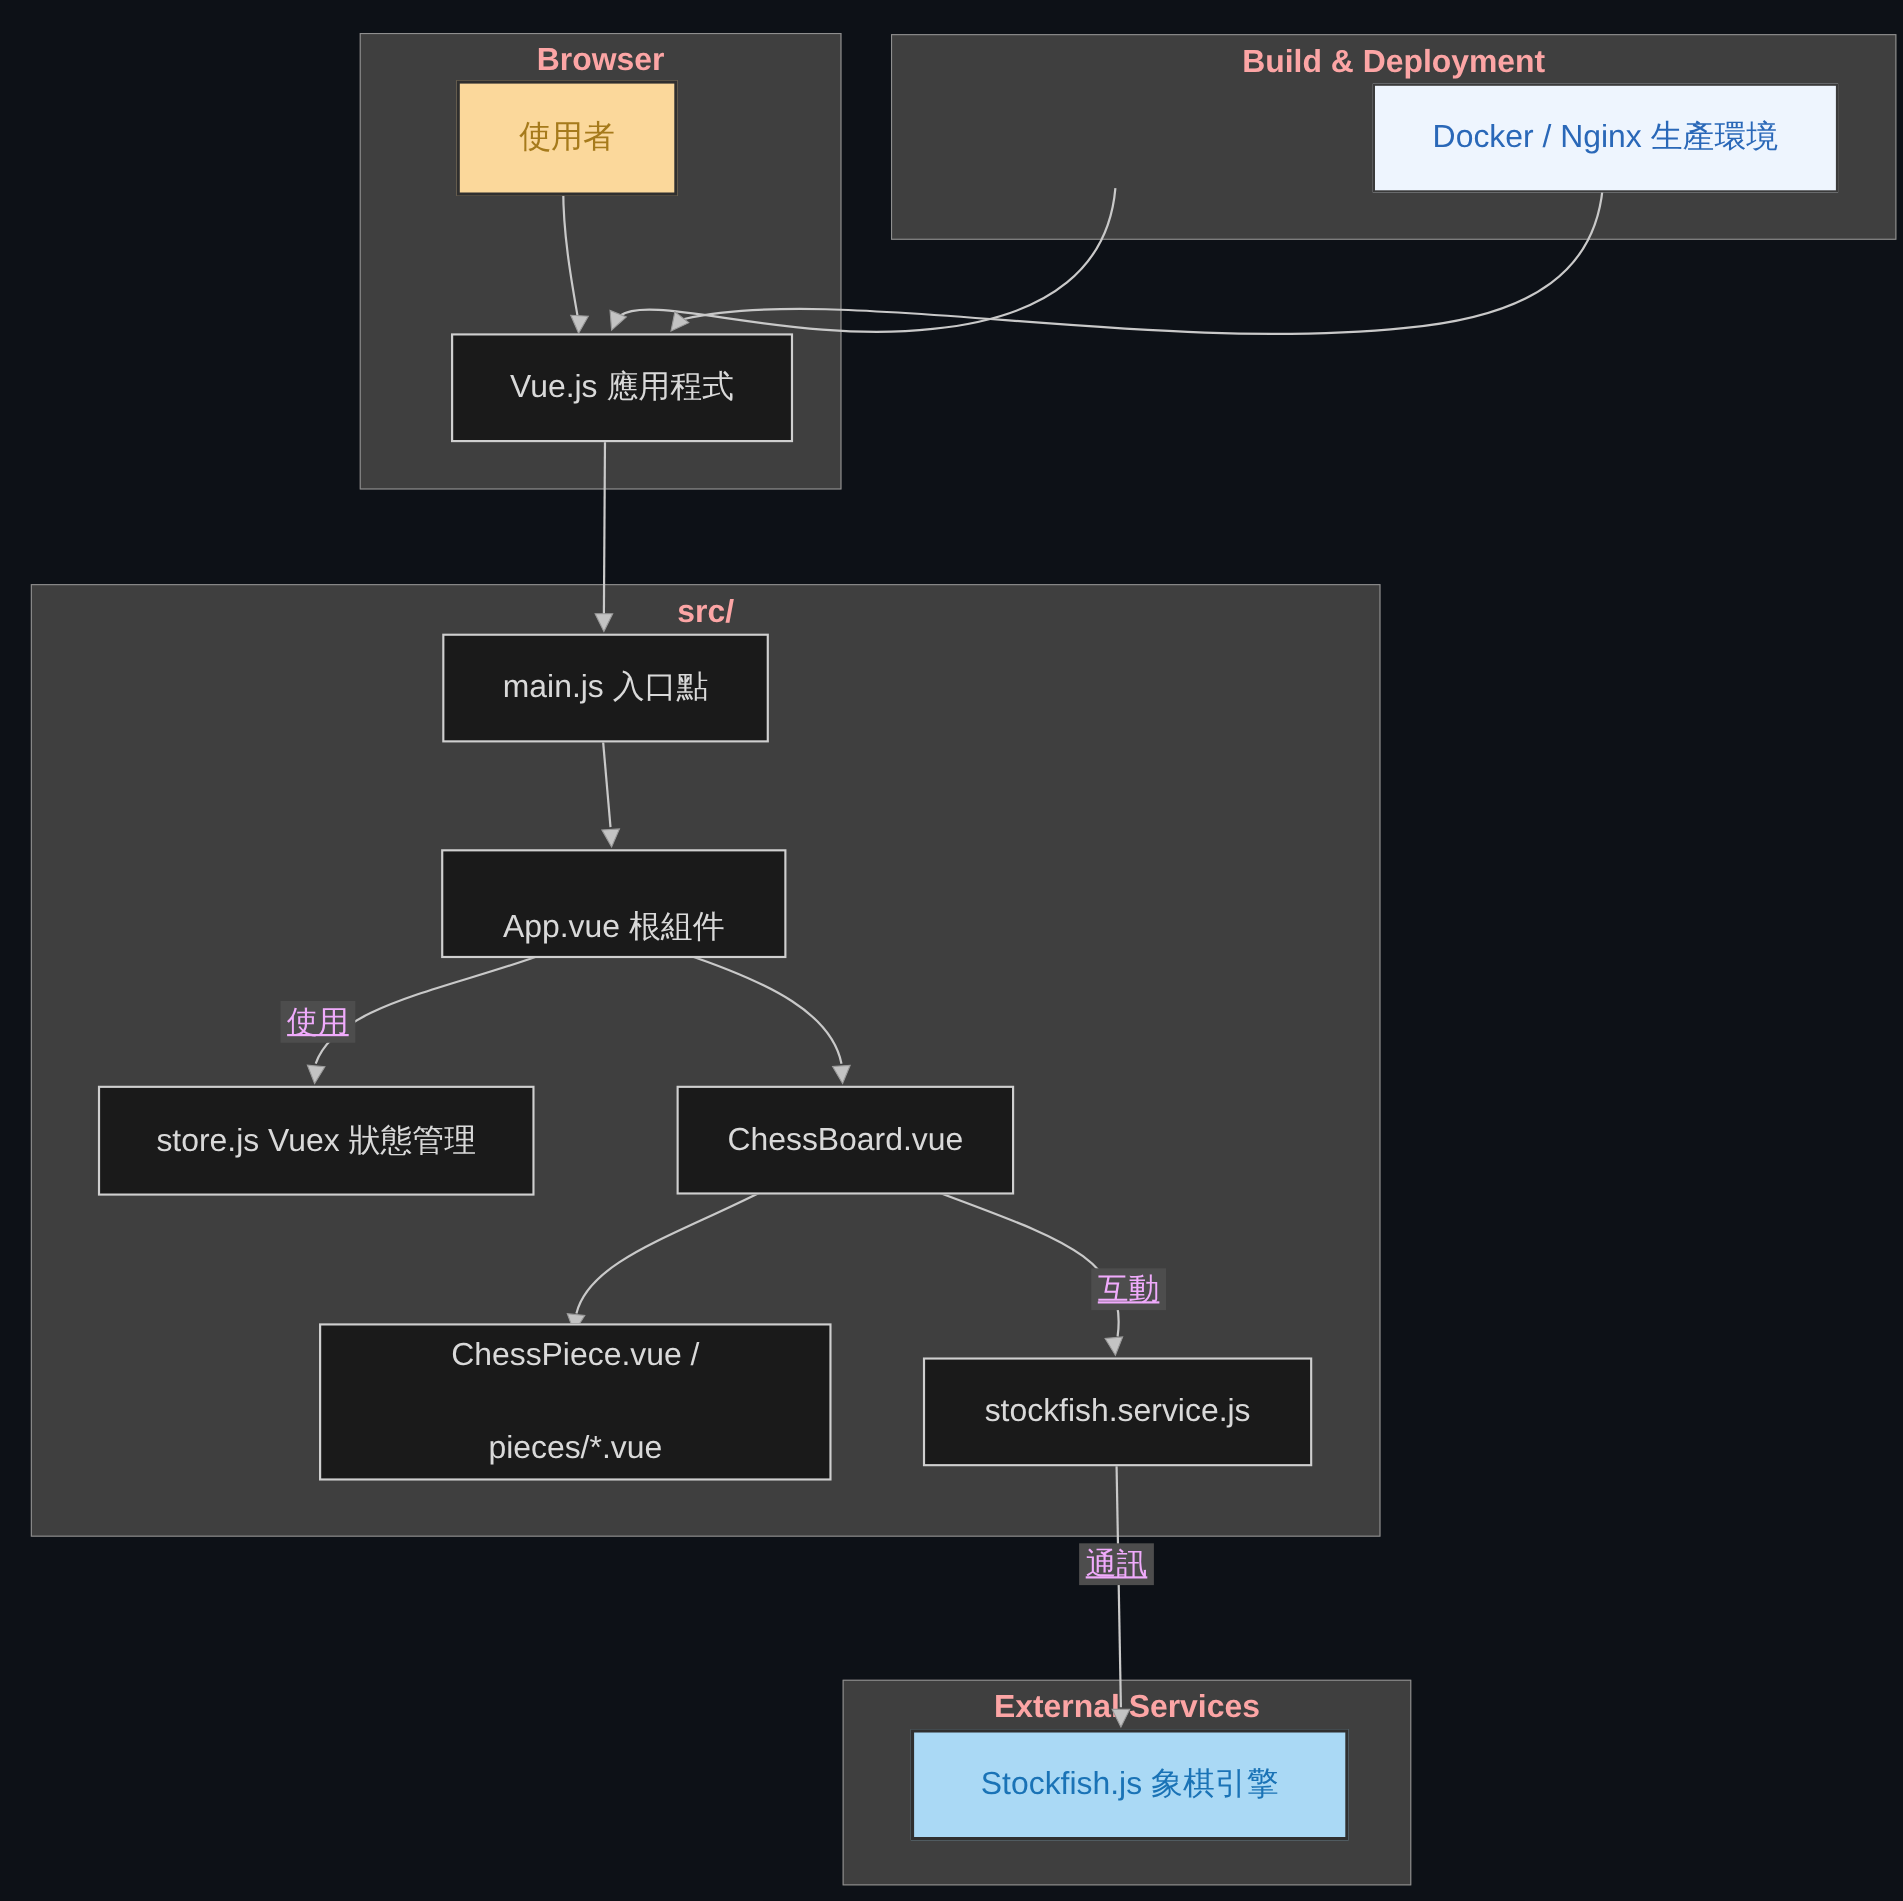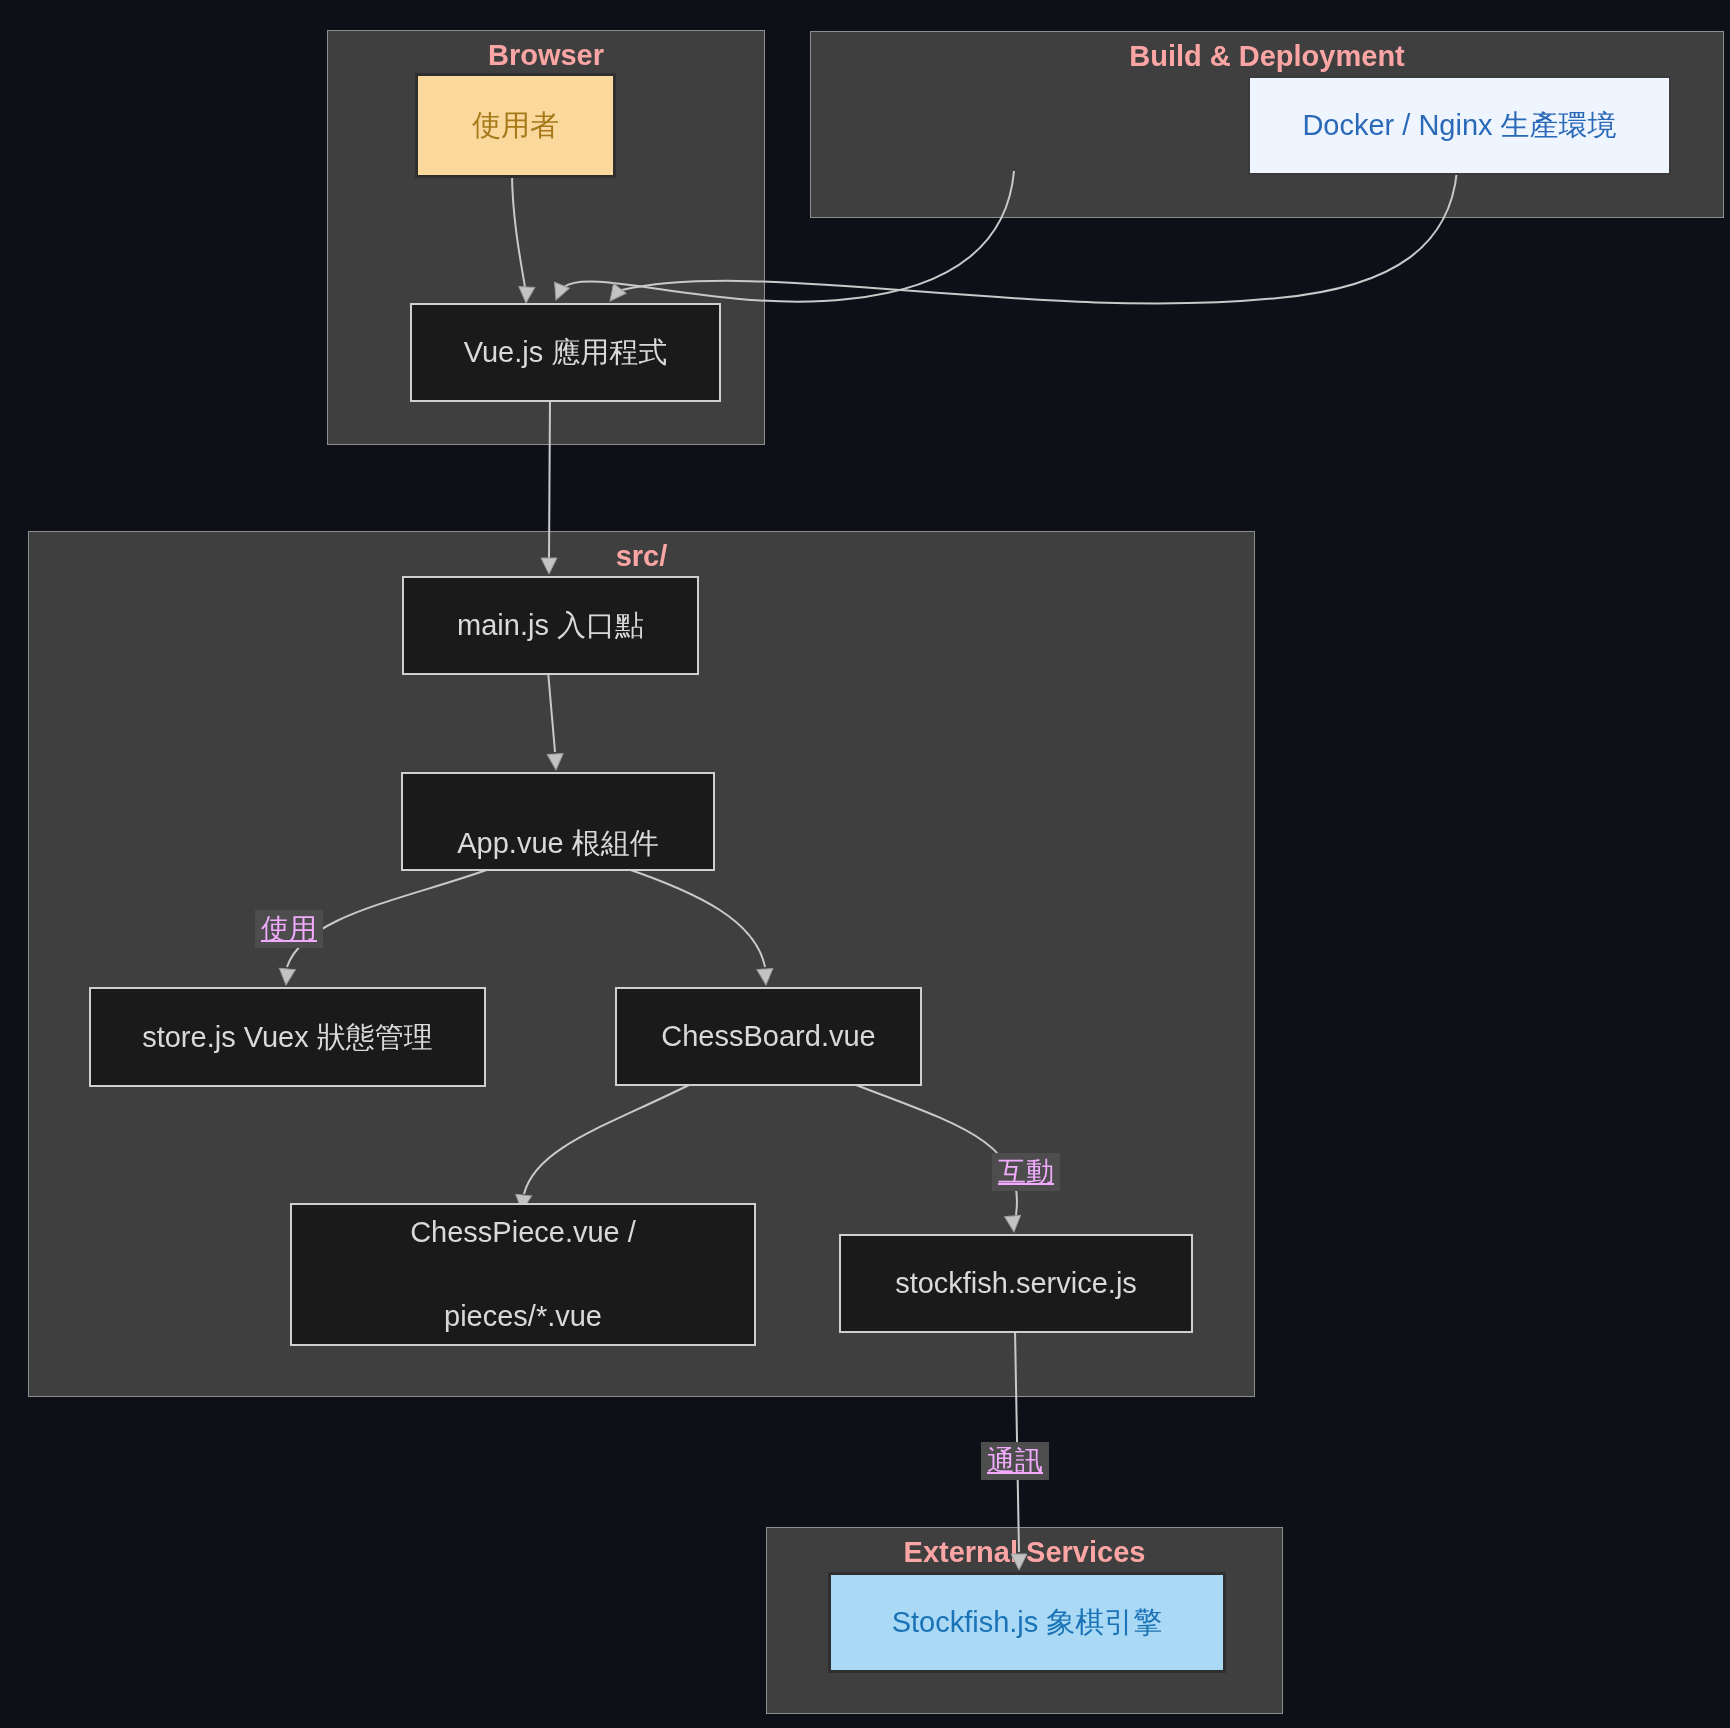--- a/index.html
+++ b/index.html
@@ -127,15 +127,15 @@
   <div class="node dark" style="left:839px;top:1234px;width:350px;height:95px;">
     <span>stockfish.service.js</span>
   </div>
 
   <div class="node engine" style="left:828px;top:1572px;width:392px;height:95px;">
     <span>Stockfish.js 象棋引擎</span>
   </div>
 
   <div class="edge-label" style="left:289px;top:929px;">使用</div>
   <div class="edge-label" style="left:1026px;top:1172px;">互動</div>
-  <div class="edge-label" style="left:1015px;top:1461px;">通訊</div>
+  <div class="edge-label" style="left:1015px;top:1422px;">通訊</div>
 
 </div>
 
 </body></html>

